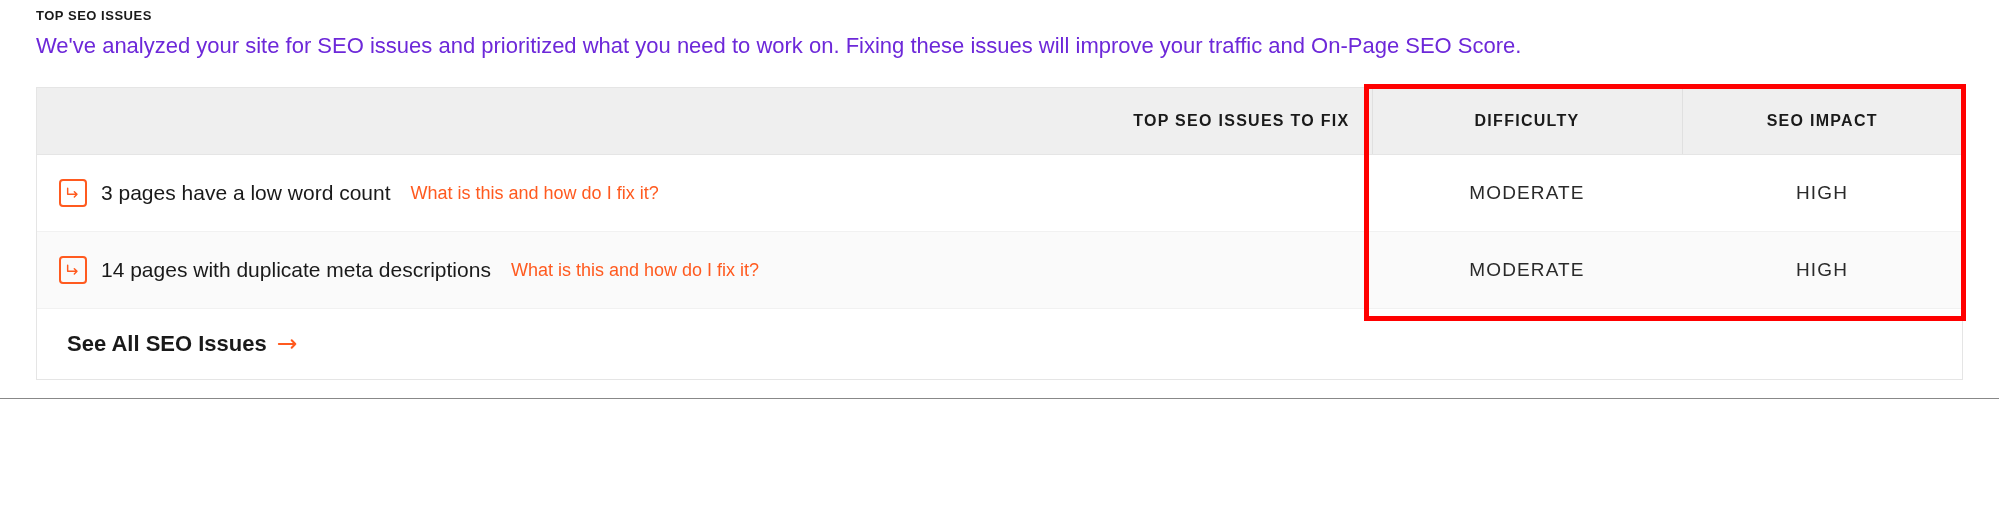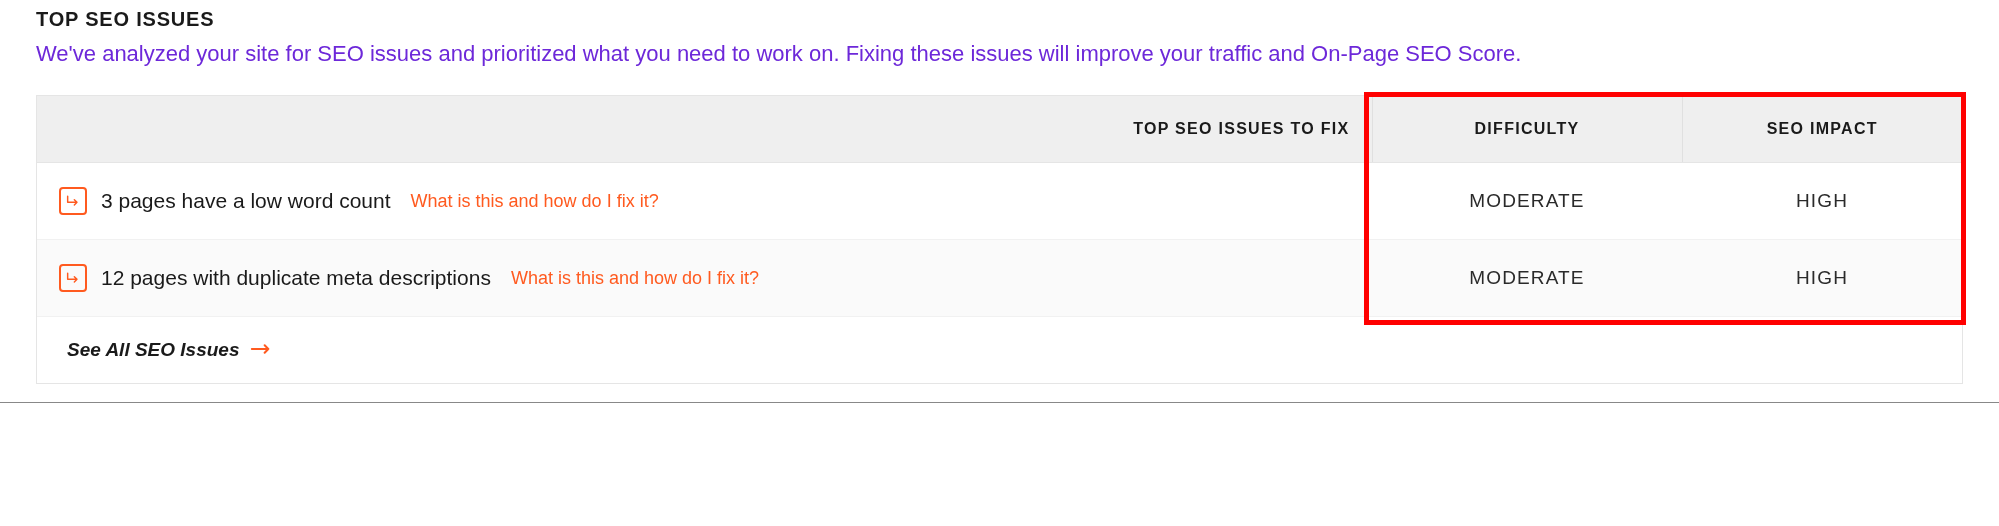--- a/index.html
+++ b/index.html
@@ -10,21 +10,21 @@
     color: #1a1a1a;
     background: #fff;
     font-size: 16px;
   }
   .page {
     width: 1999px;
     padding: 8px 36px 0 36px;
     border-bottom: 1px solid #888;
   }
   .section-title {
-    font-size: 20px;
+    font-size: 13px;
     font-weight: 800;
     letter-spacing: 0.04em;
     margin: 0 0 10px 0;
   }
   .section-desc {
     font-size: 22px;
     font-weight: 400;
     margin: 0 0 28px 0;
     color: #6d28d9;
   }
@@ -105,23 +105,22 @@
     cursor: pointer;
     margin-left: 6px;
   }
   .cell-center {
     text-align: center;
     letter-spacing: 0.06em;
     font-size: 18px;
   }
   .see-all-row td {
     padding: 22px 30px;
-    font-size: 19px;
+    font-size: 22px;
     font-weight: 600;
-    font-style: italic;
   }
   .see-all-link {
     display: inline-flex;
     align-items: center;
     gap: 10px;
     cursor: pointer;
   }
   .see-all-link svg {
     width: 22px;
     height: 14px;
@@ -184,21 +183,21 @@
         </tr>
 
         <tr class="row alt">
           <td>
             <div class="issue-cell">
               <span class="issue-icon">
                 <svg viewBox="0 0 24 24">
                     <path d="M4 5 v9 h14 M14 10 l4 4 l-4 4"></path>
                   </svg>
               </span>
-              <span class="issue-text">12 pages with duplicate meta descriptions</span>
+              <span class="issue-text">14 pages with duplicate meta descriptions</span>
               <a class="help-link">What is this and how do I fix it?</a>
             </div>
           </td>
           <td class="cell-center">MODERATE</td>
           <td class="cell-center">HIGH</td>
         </tr>
 
 
         <tr class="see-all-row">
           <td colspan="3">

